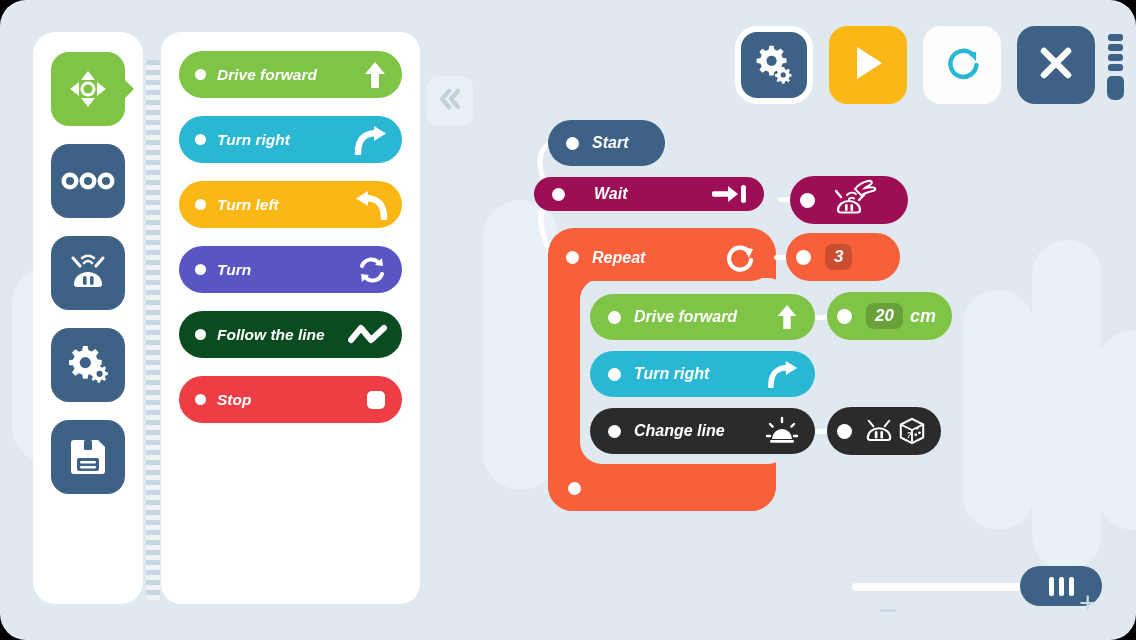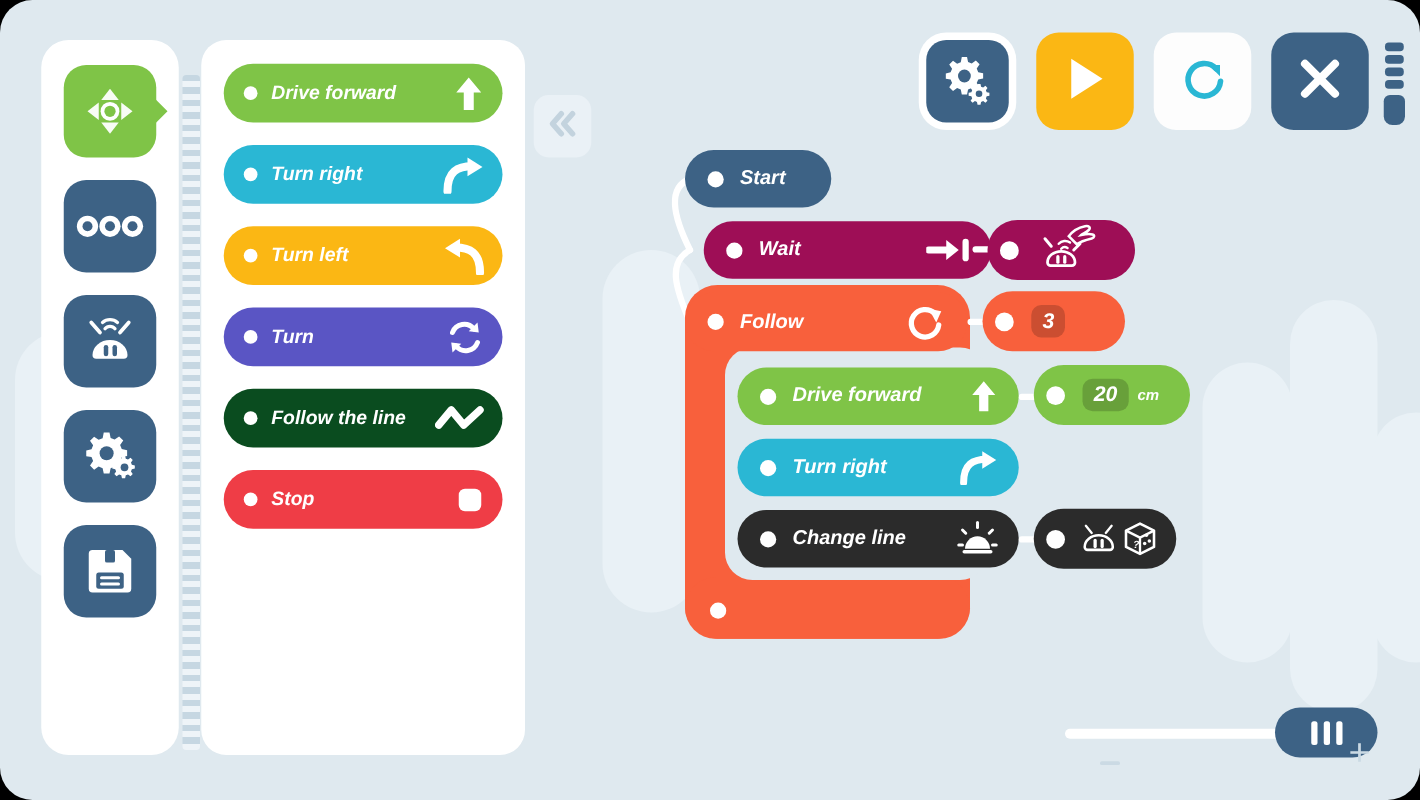--- a/index.html
+++ b/index.html
@@ -132,21 +132,21 @@
   .param {
     position: absolute; border-radius: 25px; height: 48px;
     display: flex; align-items: center; padding-left: 10px; padding-right: 14px;
     cursor: pointer;
   }
   .param-dot { width: 15px; height: 15px; border-radius: 50%; background: #fff; flex:0 0 auto; }
   .param-val {
     background: rgba(0,0,0,0.18); color: #fff; font-weight: bold;
     border-radius: 8px; padding: 3px 9px; font-size: 17px; margin-left: 14px;
   }
-  .param-unit { color: #fff; font-size: 12px; font-weight: bold; margin-left: 7px; }
+  .param-unit { color: #fff; font-size: 18px; font-weight: bold; margin-left: 7px; }
   .connector { position: absolute; height: 5px; background: #fff; border-radius: 3px; }
 
   
   #zoomctl { position: absolute; right: 34px; bottom: 28px; width: 250px; height: 46px; }
   #zoom-track { position: absolute; left: 0; top: 17px; width: 205px; height: 8px; background: #fff; border-radius: 4px; }
   #zoom-thumb {
     position: absolute; right: 0; top: 0; width: 82px; height: 40px;
     background: #3d6285; border-radius: 20px;
     display: flex; align-items: center; justify-content: center; gap: 5px; cursor: pointer;
   }
@@ -382,21 +382,21 @@
     <div style="position:absolute; left:118px; top:228px; width:228px; height:283px; background:#f8603c; border-radius:26px;"></div>
     <div style="position:absolute; left:118px; top:462px; width:228px; height:49px; background:#f8603c; border-radius:26px;"></div>
     <div style="position:absolute; left:150px; top:278px; width:210px; height:186px; background:#dfe9ef; border-radius:22px 22px 22px 22px;"></div>
     <div style="position:absolute; left:138px; top:482px; width:13px; height:13px; border-radius:50%; background:#fff;"></div>
 
     <div class="pb" style="left:118px; top:120px; width:117px; height:46px; background:#3d6285;">
       <span class="pb-dot"></span>
       <span class="pb-label">Start</span>
     </div>
 
-    <div class="pb" style="left:133px; top:177px; width:230px; height:46px; background:#9e0e56;">
+    <div class="pb" style="left:104px; top:177px; width:230px; height:34px; background:#9e0e56;gap:16px;">
       <span class="pb-dot"></span>
       <span class="pb-label">Wait</span>
       <span class="pb-icon">
         <svg width="36" height="22" viewBox="0 0 36 22">
           <path d="M2 11 H20" stroke="#fff" stroke-width="5.5" stroke-linecap="round"></path>
           <path d="M16 3 L26 11 L16 19 Z" fill="#fff"></path>
           <rect x="29" y="2" width="5" height="18" rx="2.5" fill="#fff"></rect>
         </svg>
       </span>
     </div>
@@ -413,21 +413,21 @@
           <path d="M10 19 L5 13 M28 22 L33 17" stroke="#fff" stroke-width="2.4" stroke-linecap="round"></path>
           <path d="M7 32 a11 9 0 0 1 22 0 a2.5 2.5 0 0 1 -2.5 2.5 H9.5 a2.5 2.5 0 0 1 -2.5 -2.5 Z" fill="none" stroke="#fff" stroke-width="2.2"></path>
           <rect x="14" y="26" width="2.6" height="7" rx="1.3" fill="#fff"></rect>
           <rect x="19.5" y="26" width="2.6" height="7" rx="1.3" fill="#fff"></rect>
         </svg>
       </span>
     </div>
 
     <div class="pb" style="left:118px; top:234px; width:226px; height:47px; background:#f8603c;">
       <span class="pb-dot"></span>
-      <span class="pb-label">Follow</span>
+      <span class="pb-label">Repeat</span>
       <span class="pb-icon">
         <svg width="34" height="32" viewBox="0 0 34 32">
           <path d="M24 9 a11 11 0 1 0 3 9" stroke="#fff" stroke-width="4.2" fill="none" stroke-linecap="round"></path>
           <path d="M19 5 L29 7 L25 16 Z" fill="#fff"></path>
         </svg>
       </span>
     </div>
     <div class="connector" style="left:344px; top:255px; width:30px;"></div>
     <div class="param" style="left:356px; top:233px; width:114px; background:#f8603c;">
       <span class="param-dot"></span>

